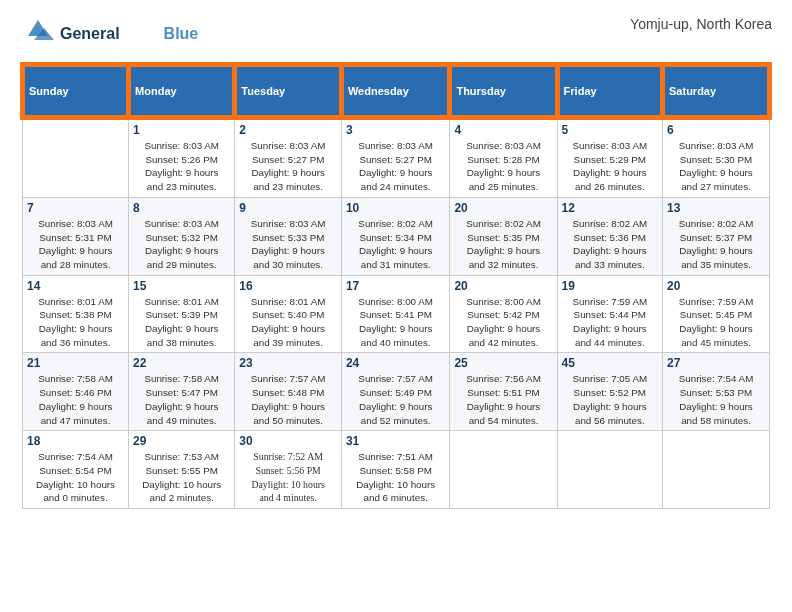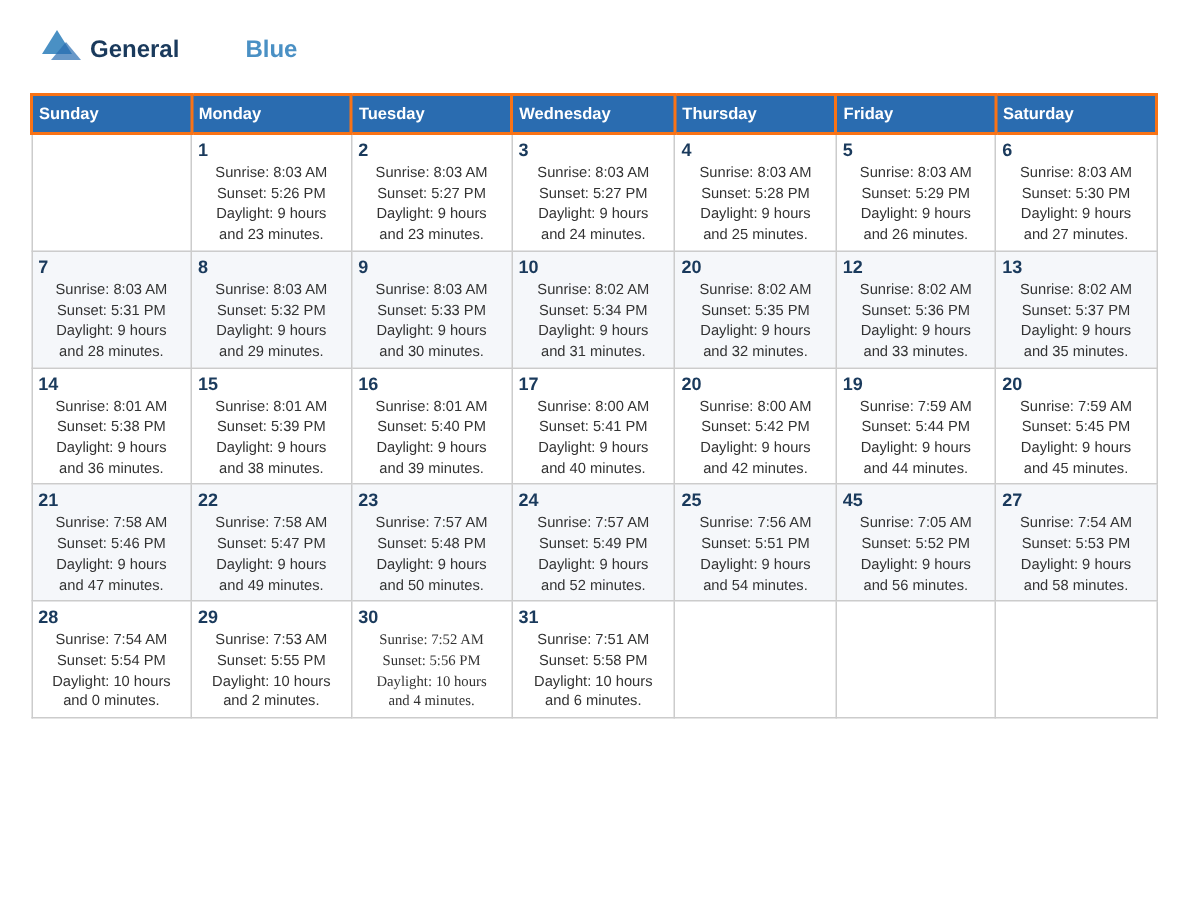--- a/index.html
+++ b/index.html
@@ -35,25 +35,25 @@
       color: #444;
     }
     .calendar-table {
       width: 100%;
       border-collapse: collapse;
       font-size: 10.5px;
     }
     .calendar-table th {
       background-color: #2a6cb0;
       color: #fff;
-      padding: 6px 4px;
+      padding: 18px 4px;
       text-align: left;
       font-size: 11px;
       font-weight: bold;
-      border: 2px solid #f97316;
+      border: 5px solid #f97316;
     }
     .calendar-table td {
       border: 1px solid #ccc;
       vertical-align: top;
       padding: 3px 4px;
       width: 113px;
       min-height: 75px;
       background: #fff;
     }
     .calendar-table tr:nth-child(even) td {
@@ -114,20 +114,21 @@
           <polygon points="18,4 28,20 8,20" fill="#4a90c4"></polygon>
           <polygon points="24,12 34,24 14,24" fill="#2a6cb0" opacity="0.7"></polygon>
         </svg>
       </div>
       <div class="logo-name">
         <span class="logo-general">General</span>
         <span class="logo-blue">Blue</span>
       </div>
     </div>
     <div class="title-block">
+      <div class="subtitle">Yomju-up, North Korea</div>
     </div>
   </div>
 
   <table class="calendar-table">
     <thead>
       <tr>
       <th>Sunday</th>
           <th>Monday</th>
           <th>Tuesday</th>
           <th>Wednesday</th>
@@ -330,21 +331,21 @@
           <td>
             <span class="day-number">27</span>
             <div class="day-info" style="white-space: pre-line;">Sunrise: 7:54 AM
 Sunset: 5:53 PM
 Daylight: 9 hours
 and 58 minutes.</div>
           </td>
         </tr>
         <tr>
           <td>
-            <span class="day-number">28</span>
+            <span class="day-number">18</span>
             <div class="day-info" style="white-space: pre-line;">Sunrise: 7:54 AM
 Sunset: 5:54 PM
 Daylight: 10 hours
 and 0 minutes.</div>
           </td>
           <td>
             <span class="day-number">29</span>
             <div class="day-info" style="white-space: pre-line;">Sunrise: 7:53 AM
 Sunset: 5:55 PM
 Daylight: 10 hours

